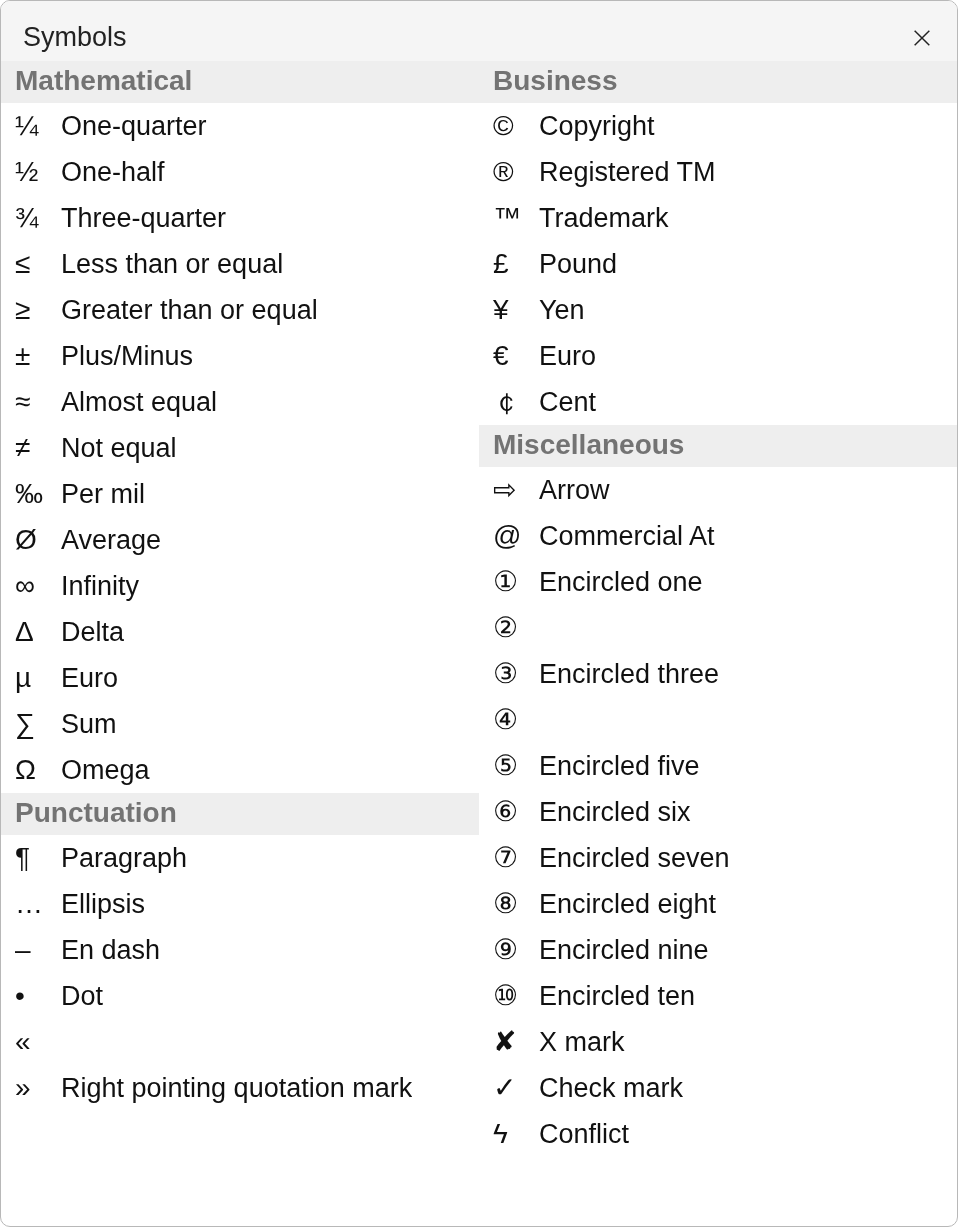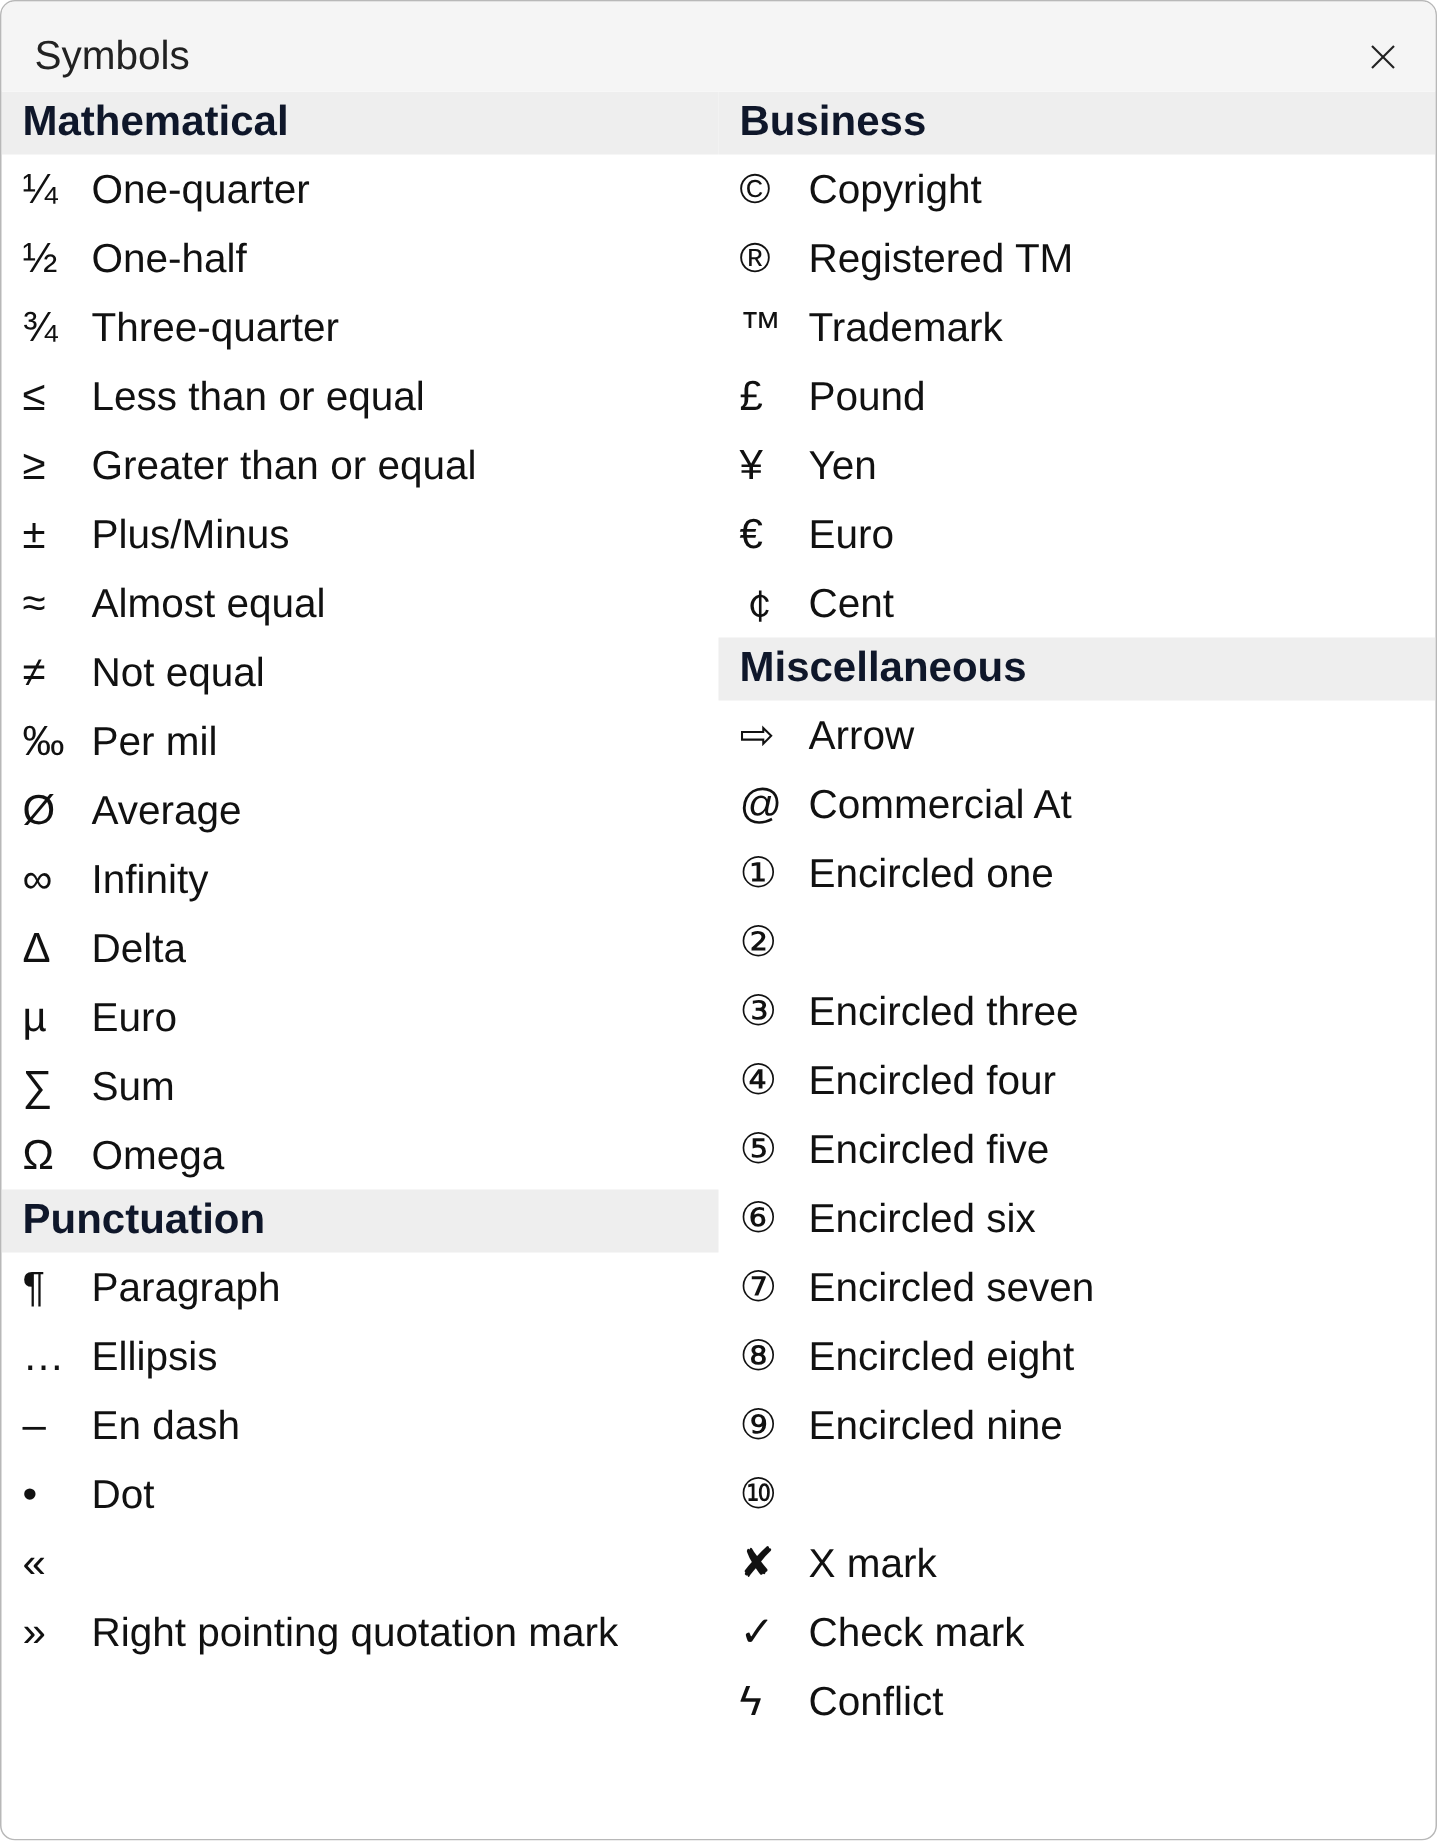--- a/index.html
+++ b/index.html
@@ -48,21 +48,21 @@
     flex: 1;
     display: flex;
     flex-direction: column;
     min-width: 0;
   }
   .cat-header {
     background: #eeeeee;
     font-weight: 700;
     font-size: 28px;
     padding: 4px 14px 6px 14px;
-    color: #0f172a;
+    color: #737373;
   }
   .item {
     display: flex;
     align-items: center;
     padding: 0 14px;
     height: 46px;
     cursor: pointer;
     white-space: nowrap;
     overflow: hidden;
   }
@@ -229,21 +229,20 @@
         </div>
         <div class="item">
           <span class="sym">②</span>
         </div>
         <div class="item">
           <span class="sym">③</span>
           <span class="lbl">Encircled three</span>
         </div>
         <div class="item">
           <span class="sym">④</span>
-          <span class="lbl">Encircled four</span>
         </div>
         <div class="item">
           <span class="sym">⑤</span>
           <span class="lbl">Encircled five</span>
         </div>
         <div class="item">
           <span class="sym">⑥</span>
           <span class="lbl">Encircled six</span>
         </div>
         <div class="item">
@@ -253,20 +252,21 @@
         <div class="item">
           <span class="sym">⑧</span>
           <span class="lbl">Encircled eight</span>
         </div>
         <div class="item">
           <span class="sym">⑨</span>
           <span class="lbl">Encircled nine</span>
         </div>
         <div class="item">
           <span class="sym">⑩</span>
+          <span class="lbl">Encircled ten</span>
         </div>
         <div class="item">
           <span class="sym">✘</span>
           <span class="lbl">X mark</span>
         </div>
         <div class="item">
           <span class="sym">✓</span>
           <span class="lbl">Check mark</span>
         </div>
         <div class="item">

